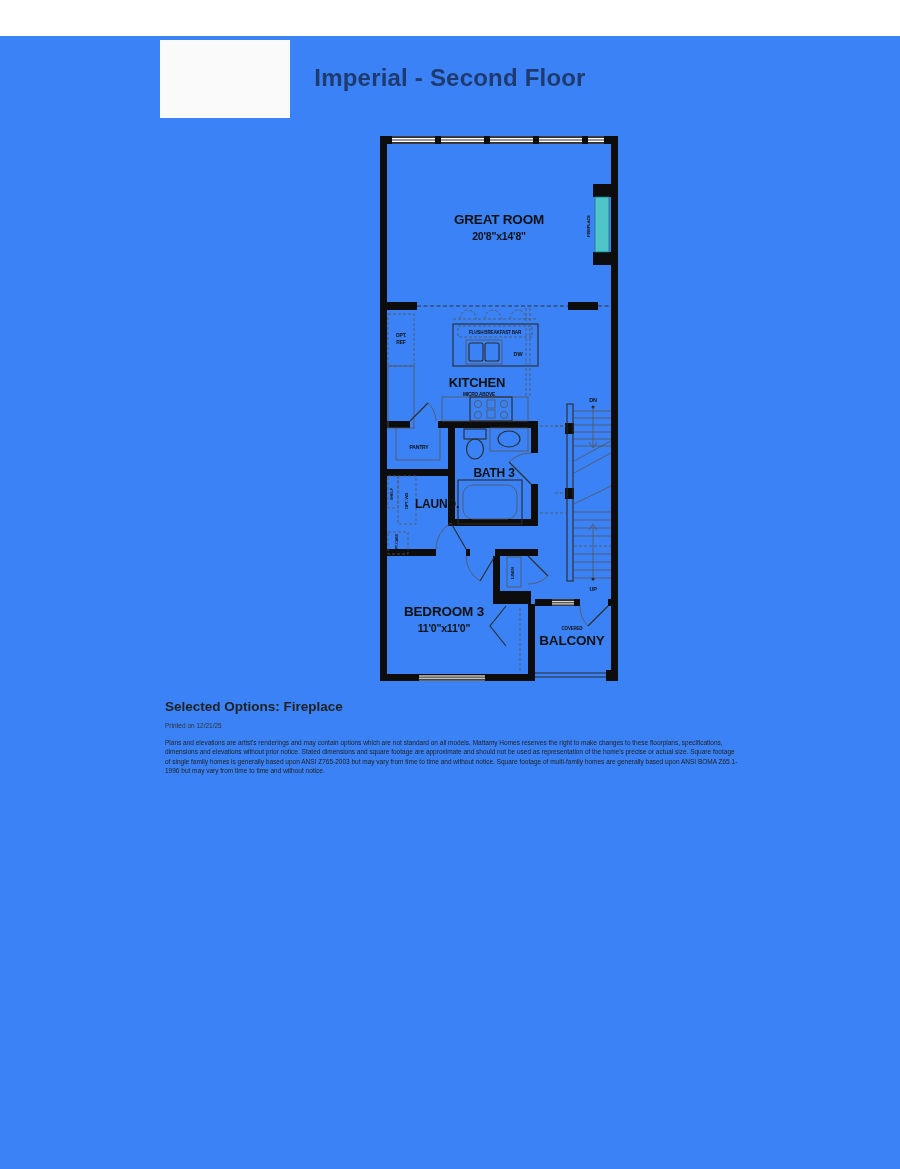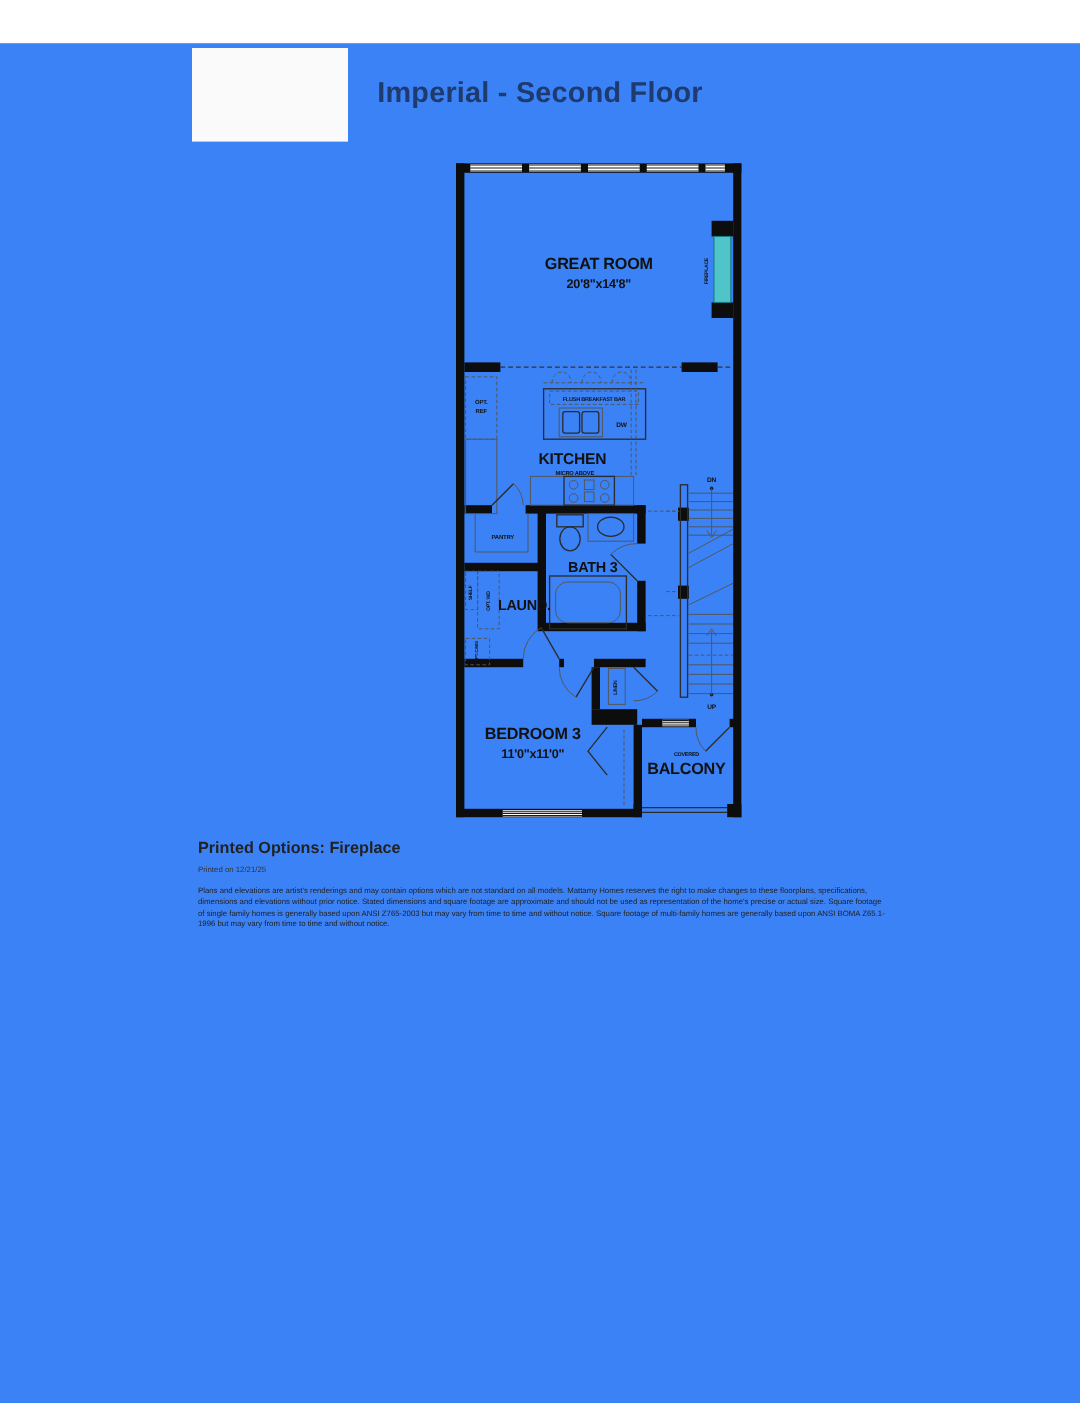--- a/index.html
+++ b/index.html
@@ -225,18 +225,18 @@
       <path class="thin" d="M228 470 L208 490"></path>
       <path class="thin2" d="M200 470 A28 28 0 0 0 208 490"></path>
 
       <path class="thin" d="M155 537 H226 M155 541 H226"></path>
     </g>
 
   </svg>
   </div>
 
   <div class="footer">
-    <div class="sel-opts">Printed Options: Fireplace</div>
+    <div class="sel-opts">Selected Options: Fireplace</div>
     <div class="printed">Printed on 12/21/25</div>
     <div class="disclaimer">Plans and elevations are artist's renderings and may contain options which are not standard on all models. Mattamy Homes reserves the right to make changes to these floorplans, specifications, dimensions and elevations without prior notice. Stated dimensions and square footage are approximate and should not be used as representation of the home's precise or actual size. Square footage of single family homes is generally based upon ANSI Z765-2003 but may vary from time to time and without notice. Square footage of multi-family homes are generally based upon ANSI BOMA Z65.1-1996 but may vary from time to time and without notice.</div>
   </div>
 
 </div>
 
 </body></html>

